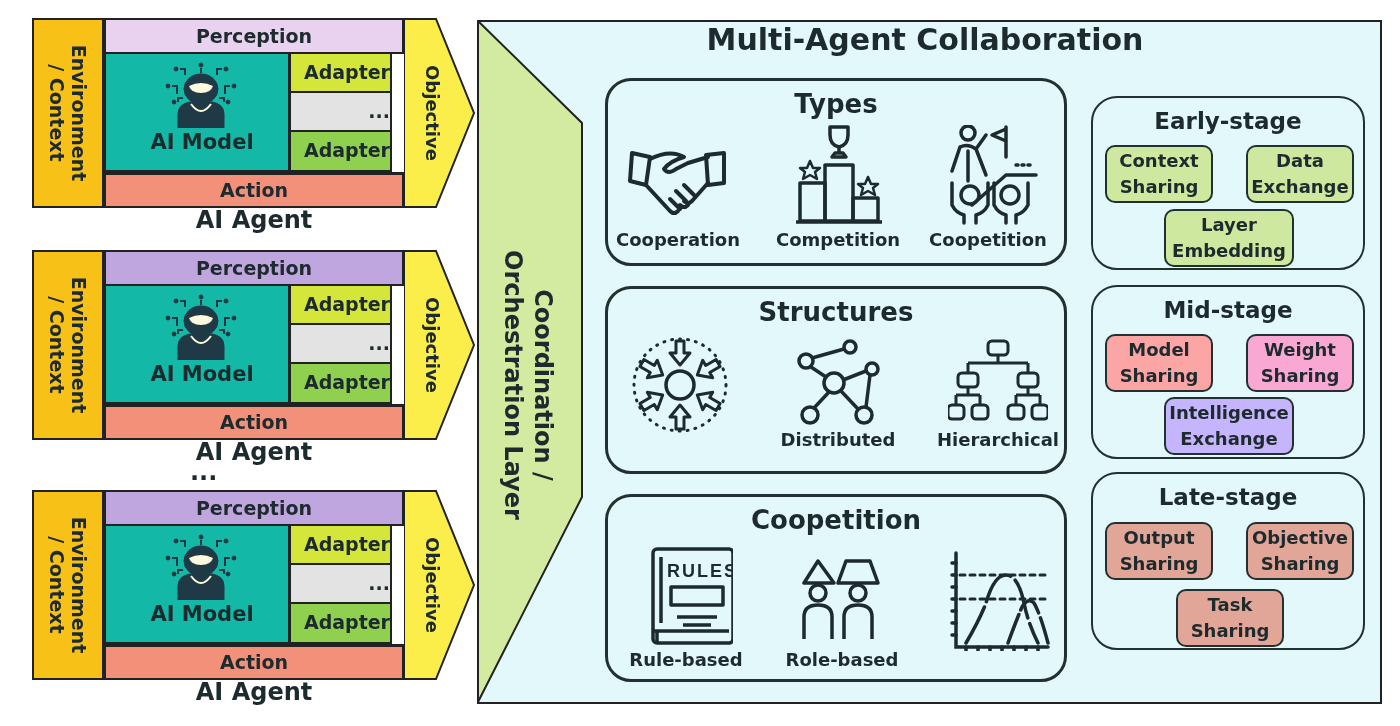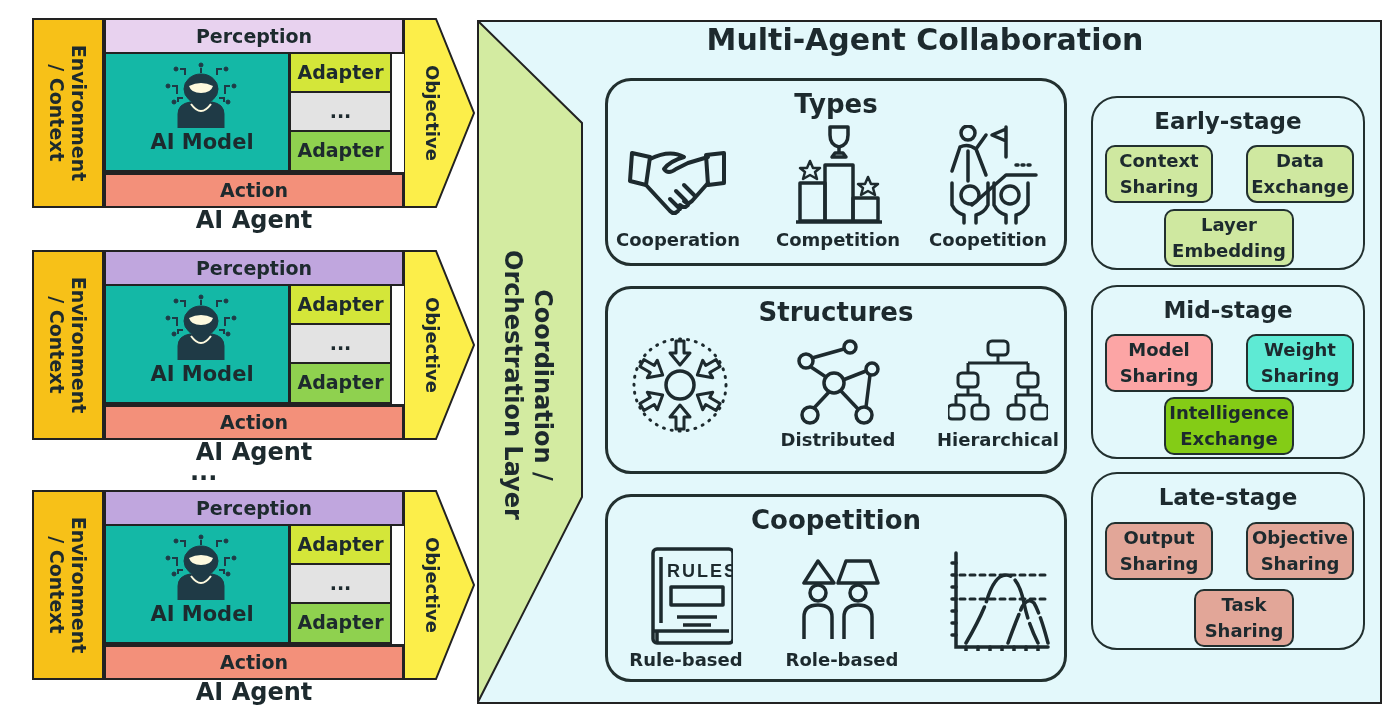--- a/index.html
+++ b/index.html
@@ -4,21 +4,21 @@
 <style>
   html,body{margin:0;padding:0;background:#ffffff;}
   body{width:1400px;height:726px;position:relative;overflow:hidden;font-family:"DejaVu Sans","Liberation Sans",sans-serif;color:#1d2a2e;}
   .agent{position:absolute;left:32px;width:450px;height:230px;}
   .env{position:absolute;left:0;top:0;width:72px;height:190px;background:#f7c118;border:2px solid #222;box-sizing:border-box;}
   .env-text{position:absolute;left:50%;top:50%;transform:translate(-50%,-50%) rotate(90deg);white-space:nowrap;text-align:center;font-weight:bold;font-size:19px;line-height:22px;}
   .perception{position:absolute;left:72px;top:0;width:300px;height:36px;border:2px solid #222;box-sizing:border-box;font-weight:bold;font-size:19px;text-align:center;line-height:32px;}
   .model{position:absolute;left:72px;top:36px;width:196px;height:118px;background:#14b8a6;border:2px solid #222;border-top:none;box-sizing:border-box;}
   .model-label{position:absolute;left:0;right:0;top:76px;text-align:center;font-weight:bold;font-size:21px;}
   .robot{position:absolute;left:58px;top:8px;width:74px;height:66px;}
-  .adapter{position:absolute;left:256px;width:104px;height:39px;border:2px solid #222;border-top:none;border-left:3px solid #222;box-sizing:border-box;text-align:center;font-weight:bold;font-size:19px;line-height:36px;}
+  .adapter{position:absolute;left:256px;width:104px;height:39px;border:2px solid #222;border-top:none;border-left:3px solid #222;box-sizing:border-box;text-align:right;font-weight:bold;font-size:19px;line-height:36px;}
   .action{position:absolute;left:72px;top:154px;width:300px;height:36px;background:#f3907a;border:2px solid #222;border-top:3px solid #222;box-sizing:border-box;text-align:center;font-weight:bold;font-size:19px;line-height:31px;}
   .obj{position:absolute;left:372px;top:0;width:72px;height:190px;}
   .obj-text{position:absolute;left:28px;top:95px;transform:translate(-50%,-50%) rotate(90deg);white-space:nowrap;font-weight:bold;font-size:18px;}
   .agent-label{position:absolute;left:72px;width:300px;top:188px;text-align:center;font-weight:bold;font-size:24px;}
   .ellipsis{position:absolute;left:190px;top:458px;font-weight:bold;font-size:24px;}
 
   .mac{position:absolute;left:477px;top:20px;width:905px;height:684px;background:#e3f8fb;border:2px solid #222;box-sizing:border-box;}
   .orch{position:absolute;left:477px;top:20px;width:110px;height:684px;}
   .orch-text{position:absolute;left:528px;top:385px;transform:translate(-50%,-50%) rotate(90deg);white-space:nowrap;text-align:center;font-weight:bold;font-size:24px;line-height:30px;}
   .mac-title{position:absolute;left:600px;width:650px;top:22px;text-align:center;font-weight:bold;font-size:30px;}
@@ -341,53 +341,53 @@
     </svg>
   </div>
 </div>
 
 <div class="stage" style="top:96px;height:174px;">
   <div class="stage-title">Early-stage</div>
   <div class="chip" style="left: 12px; top: 47px; width: 108px; height: 58px; background: rgb(207, 232, 160);">
     <div>Context</div>
       <div>Sharing</div>
   </div>
-  <div class="chip" style="left: 153px; top: 47px; width: 108px; height: 58px; background: rgb(207, 232, 160); border-radius: 11px;">
+  <div class="chip" style="left: 153px; top: 47px; width: 108px; height: 58px; background: rgb(207, 232, 160);">
     <div>Data</div>
       <div>Exchange</div>
   </div>
   <div class="chip" style="left: 71px; top: 111px; width: 130px; height: 58px; background: rgb(207, 232, 160);">
     <div>Layer</div>
       <div>Embedding</div>
   </div>
 </div>
 
 <div class="stage" style="top:285px;height:174px;">
   <div class="stage-title">Mid-stage</div>
   <div class="chip" style="left: 12px; top: 47px; width: 108px; height: 58px; background: #fca5a5;">
     <div>Model</div>
       <div>Sharing</div>
   </div>
-  <div class="chip" style="left: 153px; top: 47px; width: 108px; height: 58px; background: #5eead4;">
+  <div class="chip" style="left: 153px; top: 47px; width: 108px; height: 58px; background: #f9a8d4;">
     <div>Weight</div>
       <div>Sharing</div>
   </div>
-  <div class="chip" style="left: 71px; top: 110px; width: 130px; height: 58px; background: #84cc16;">
+  <div class="chip" style="left: 71px; top: 110px; width: 130px; height: 58px; background: #c4b5fd;">
     <div>Intelligence</div>
       <div>Exchange</div>
   </div>
 </div>
 
 <div class="stage" style="top:472px;height:178px;">
   <div class="stage-title">Late-stage</div>
   <div class="chip" style="left: 12px; top: 48px; width: 108px; height: 58px; background: rgb(226, 166, 152);">
     <div>Output</div>
       <div>Sharing</div>
   </div>
   <div class="chip" style="left: 153px; top: 48px; width: 108px; height: 58px; background: rgb(226, 166, 152);">
     <div>Objective</div>
       <div>Sharing</div>
   </div>
-  <div class="chip" style="left: 101px; top: 115px; width: 100px; height: 58px; background: rgb(226, 166, 152);">
+  <div class="chip" style="left: 83px; top: 115px; width: 108px; height: 58px; background: rgb(226, 166, 152);">
     <div>Task</div>
       <div>Sharing</div>
   </div>
 </div>
 
 </body></html>

